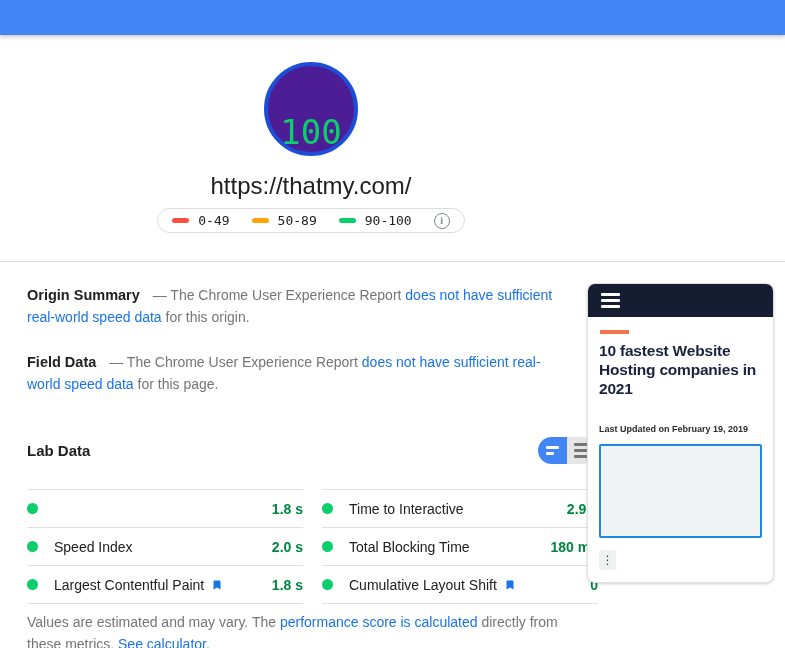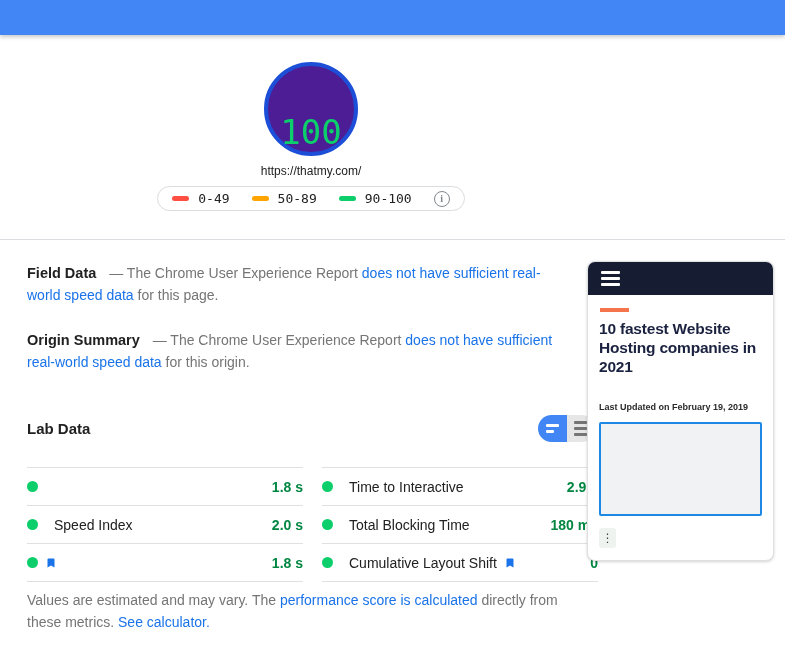--- a/index.html
+++ b/index.html
@@ -9,21 +9,21 @@
   
   .appbar { height: 35px; background: #4285f4; box-shadow: 0 2px 4px rgba(0,0,0,.22);
     position: relative; z-index: 5; }
 
   
   .score-section { width: 622px; display: flex; flex-direction: column; align-items: center; }
   .gauge { margin-top: 27px; width: 94px; height: 94px; border-radius: 50%;
     border: 4px solid #1d4ed8; background: #4c1d95; display: flex; align-items: flex-end;
     justify-content: center; }
   .gauge-value { font-family: "DejaVu Sans Mono", monospace; font-size: 34px; color: #0cce6b; }
-  .page-url { margin-top: 8px; font-size: 12px; color: #212121; }
+  .page-url { margin-top: 16px; font-size: 24px; color: #212121; }
   .legend-pill { margin-top: 8px; height: 25px; border: 1px solid #dadce0; border-radius: 16px;
     display: flex; align-items: center; padding: 0 14px; gap: 22px; background: #fff; }
   .legend-item { display: flex; align-items: center; gap: 9px; }
   .legend-dash { width: 17px; height: 5px; border-radius: 3px; }
   .legend-label { font-family: "DejaVu Sans Mono", monospace; font-size: 13px; color: #212121; }
   .info-icon { width: 16px; height: 16px; border: 1.5px solid #80868b; border-radius: 50%;
     color: #80868b; font-size: 10px; font-weight: bold; display: flex; align-items: center;
     justify-content: center; cursor: pointer; font-family: "Liberation Serif", serif; }
 
   .divider { margin-top: 28px; border-top: 1px solid #dadce0; width: 785px; }
@@ -111,33 +111,33 @@
     <span class="info-icon">i</span>
   </div>
 </div>
 
 <div class="divider"></div>
 
 <div class="content">
   <div class="left-col">
 
     <p class="report-para">
+      <span class="para-title">Origin Summary</span>
+      <span>— The Chrome User Experience Report</span>
+      <span class="link">does not have sufficient real-world speed data</span>
+      <span>for this origin.</span>
+    </p>
+
+    <p class="report-para">
       <span class="para-title">Field Data</span>
       <span>— The Chrome User Experience Report</span>
       <span class="link">does not have sufficient real-world speed data</span>
       <span>for this page.</span>
     </p>
 
-    <p class="report-para">
-      <span class="para-title">Origin Summary</span>
-      <span>— The Chrome User Experience Report</span>
-      <span class="link">does not have sufficient real-world speed data</span>
-      <span>for this origin.</span>
-    </p>
-
     <div class="labdata-header">
       <span class="labdata-title">Lab Data</span>
       <div class="view-toggle">
         <div class="toggle-seg active">
           <span class="tbar" style="width:13px"></span>
           <span class="tbar" style="width:8px; margin-right:5px"></span>
         </div>
         <div class="toggle-seg inactive">
           <span class="tbar" style="width:13px"></span>
           <span class="tbar" style="width:13px"></span>
@@ -152,20 +152,21 @@
           <span class="metric-dot"></span>
           <span class="metric-value">1.8 s</span>
         </div>
         <div class="metric-row">
           <span class="metric-dot"></span>
           <span class="metric-label">Speed Index</span>
           <span class="metric-value">2.0 s</span>
         </div>
         <div class="metric-row">
           <span class="metric-dot"></span>
+          <span class="metric-label">Largest Contentful Paint</span>
           <span class="bookmark">
             <svg width="12" height="14" viewBox="0 0 24 24">
                 <path fill="#1a73e8" d="M17 3H7a2 2 0 0 0-2 2v16l7-4 7 4V5a2 2 0 0 0-2-2z"></path>
               </svg>
           </span>
           <span class="metric-value">1.8 s</span>
         </div>
       </div>
       <div class="metric-col">
         <div class="metric-row">

